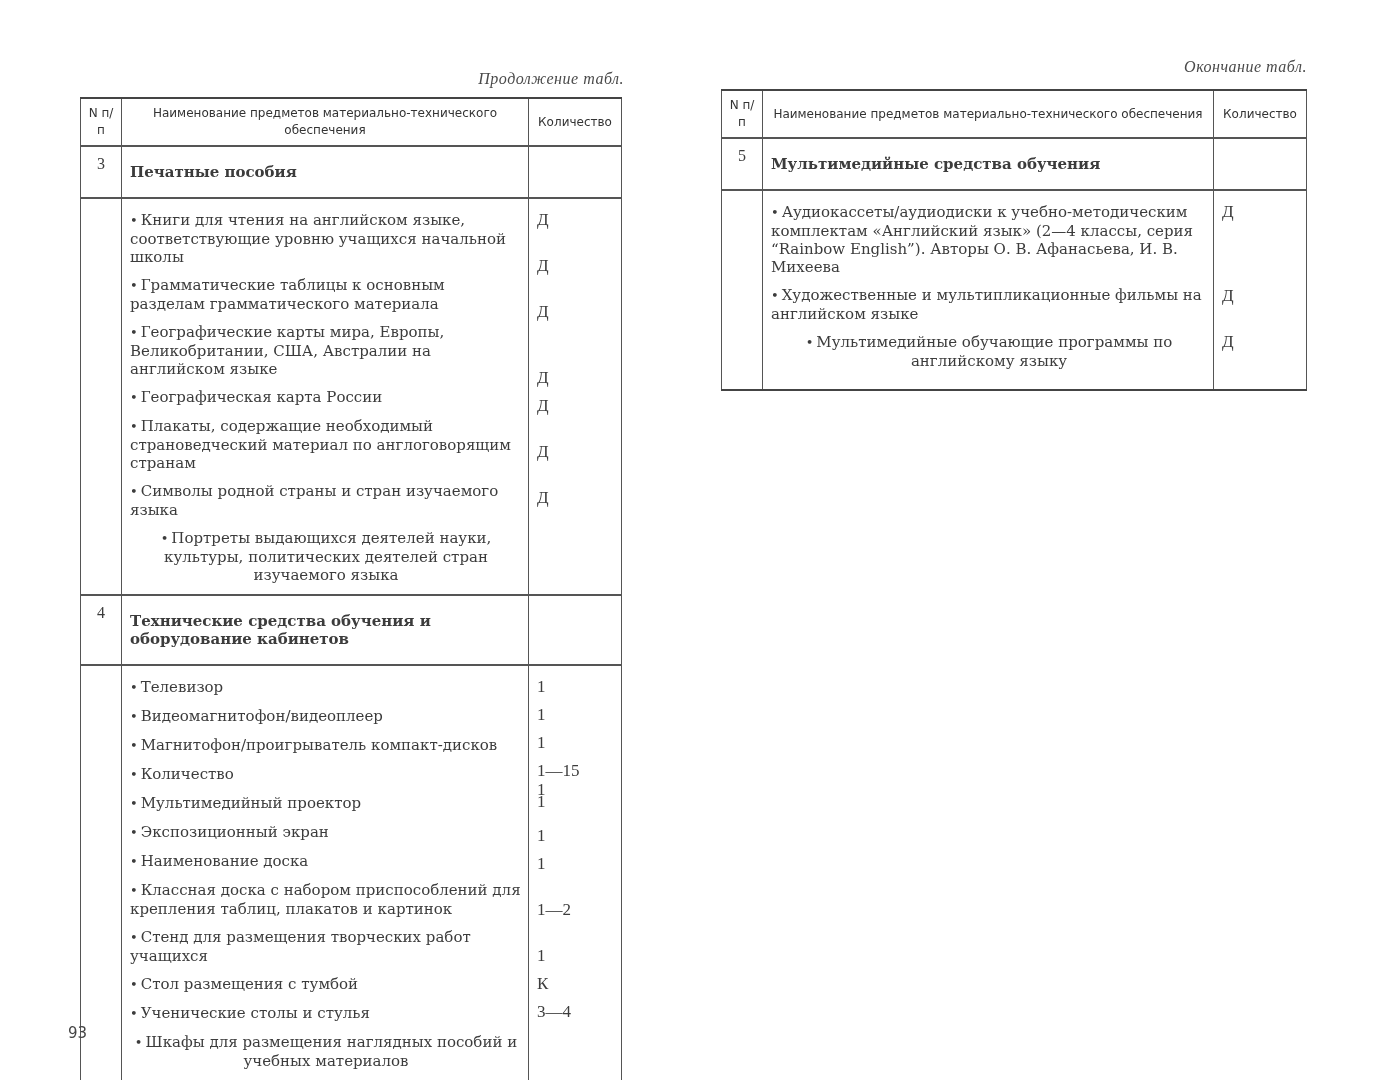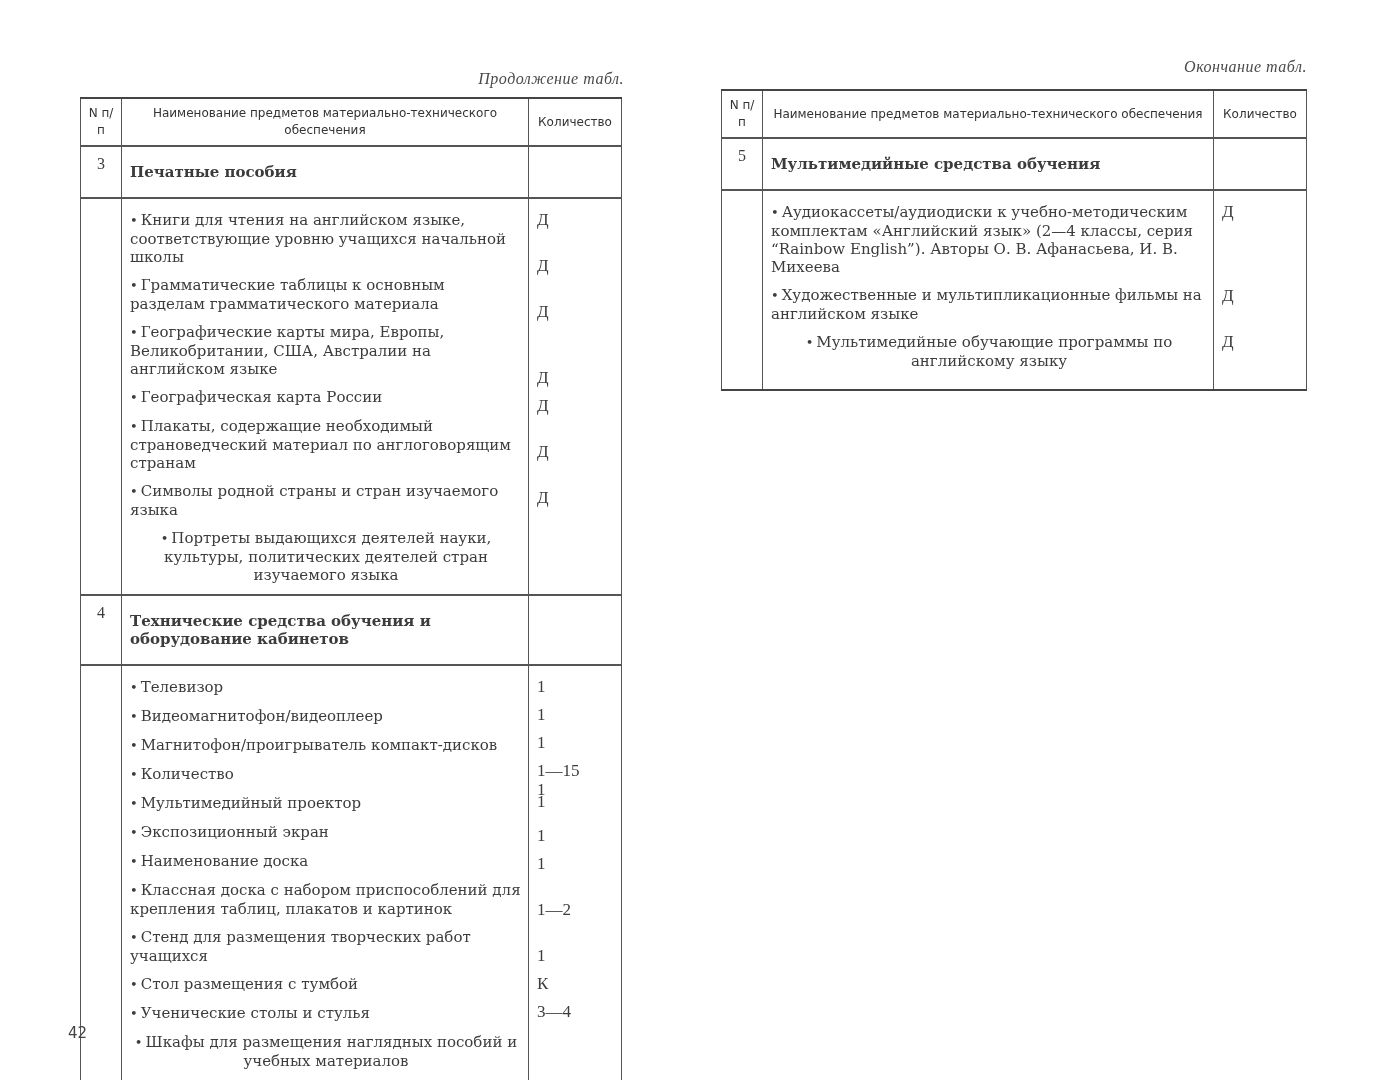--- a/index.html
+++ b/index.html
@@ -118,21 +118,21 @@
           <div style="height:46px">1</div>
           <div style="height:46px">1—2</div>
           <div style="height:28px">1</div>
           <div style="height:28px">К</div>
           <div style="height:46px">3—4</div>
         </td>
       </tr>
     </tbody>
   </table>
 </div>
-<div class="page-number">42</div>
+<div class="page-number">93</div>
 
 <div class="page page-right" style="height:954px;">
   <div class="caption">Окончание табл.</div>
   <table>
     <thead>
       <tr>
         <th class="num">N п/п</th>
         <th>Наименование предметов материально-технического обеспечения</th>
         <th class="qty">Количество</th>
       </tr>

